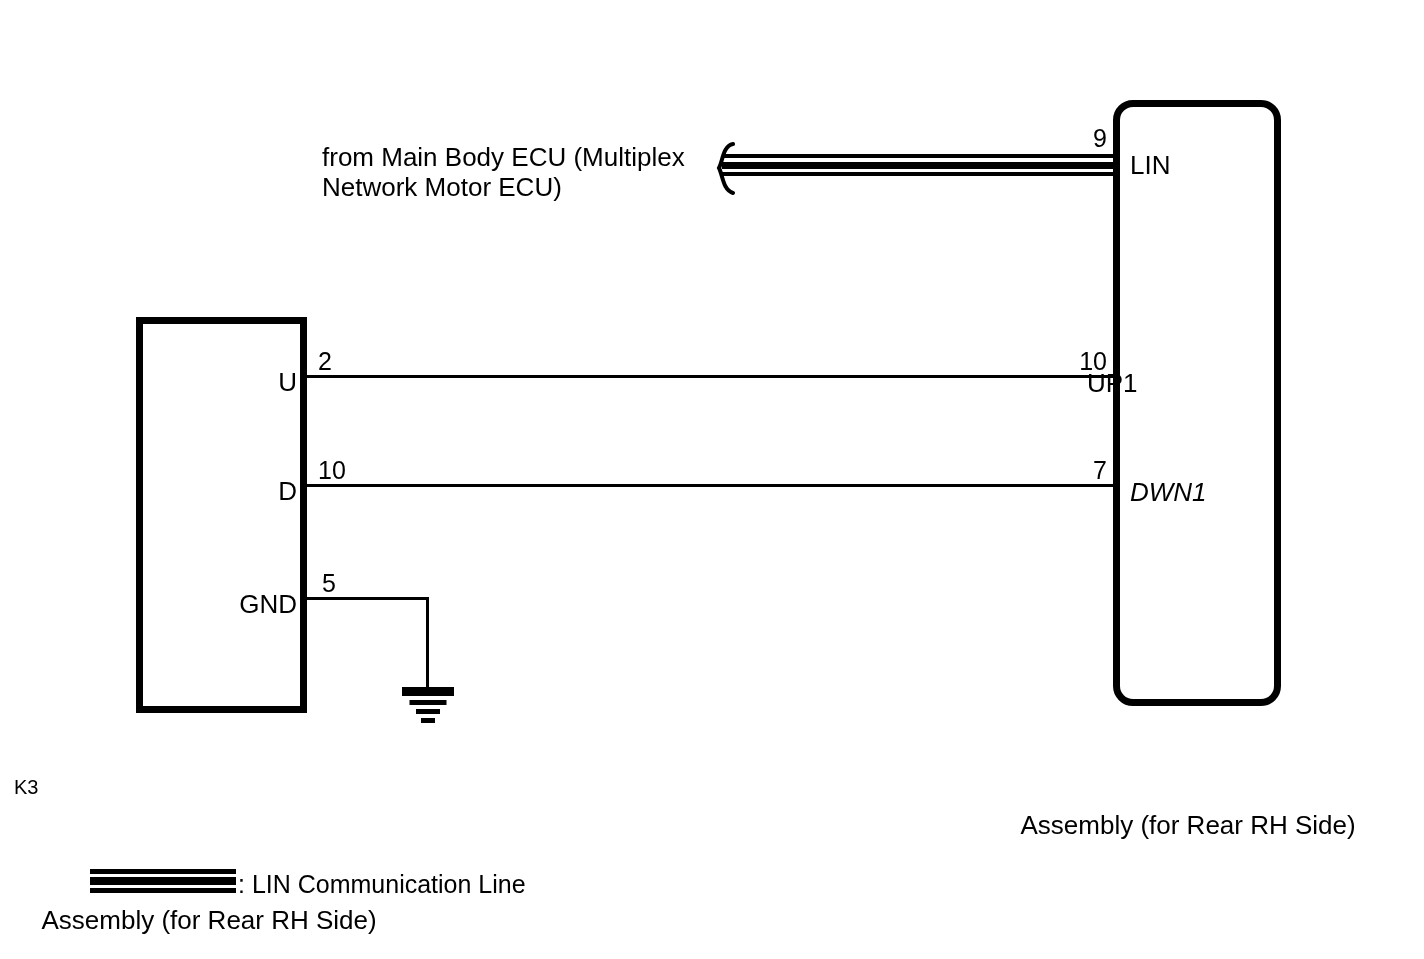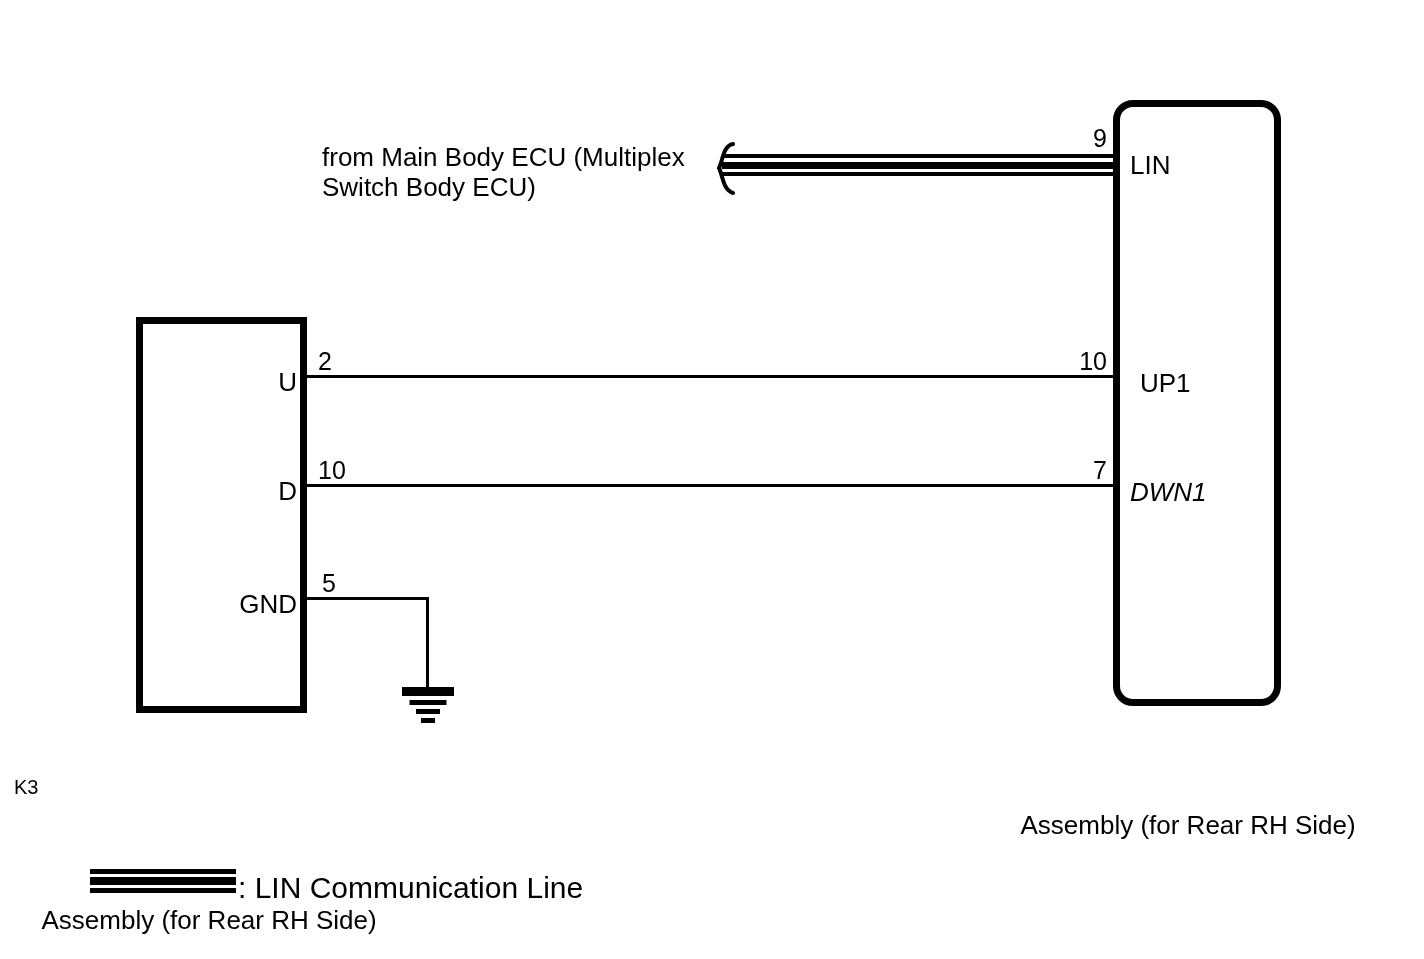--- a/index.html
+++ b/index.html
@@ -122,21 +122,21 @@
   .term-label.right-in { text-align: left; }
   .term-label.left-in  { text-align: right; }
   .caption {
     font-size: 26px;
   }
   .caption .code { display: block; font-size: 20px; }
   .source-note {
     font-size: 26px;
   }
   .legend-text {
-    font-size: 30px;
+    font-size: 25px;
   }
 
   
   #legend-sample {
     position: absolute;
     left: 90px;
     top: 869px;
     width: 146px;
     height: 24px;
   }
@@ -149,21 +149,21 @@
   #legend-sample .b1 { top: 0px;  height: 5px; }
   #legend-sample .b2 { top: 8px;  height: 8px; }
   #legend-sample .b3 { top: 19px; height: 5px; }
 </style>
 </head>
 <body>
 
 <div id="canvas">
 
   <div class="txt source-note" style="left:322px; top:140px;">from Main Body ECU (Multiplex</div>
-  <div class="txt source-note" style="left:322px; top:170px;">Switch Body ECU)</div>
+  <div class="txt source-note" style="left:322px; top:170px;">Network Motor ECU)</div>
 
   <div class="brace" style="left:714px; top:142px;">
     <svg width="26" height="54" viewBox="0 0 26 54">
       <path d="M19 2 C 9 4, 9 18, 5 26 C 9 34, 9 48, 19 51" fill="none" stroke="#000000" stroke-width="4" stroke-linecap="round"></path>
     </svg>
   </div>
 
   <div class="lin-line" style="left:722px; top:154px; width:393px;">
     <div class="lin-core"></div>
   </div>
@@ -189,21 +189,21 @@
     <span class="g2"></span>
     <span class="g3"></span>
     <span class="g4"></span>
   </div>
 
   <div class="box" id="motor-box"></div>
 
   <div class="txt term-label right-in" style="left:1130px; top:148px;">LIN</div>
 
   <div class="txt pin-num right" style="left:1000px; top:345px; width:107px;">10</div>
-  <div class="txt term-label right-in" style="left:1140px; top:366px;">UP1</div>
+  <div class="txt term-label right-in" style="left:1087px; top:366px;">UP1</div>
 
   <div class="txt pin-num right" style="left:1000px; top:454px; width:107px;">7</div>
   <div class="txt term-label right-in" style="left:1130px; top:475px;font-style:italic;">DWN1</div>
 
   <div class="txt caption" style="left:14px; top:705px;">
     <span class="code">K3</span>
     <br>
     <span>Assembly (for Rear RH Side)</span>
   </div>
 

